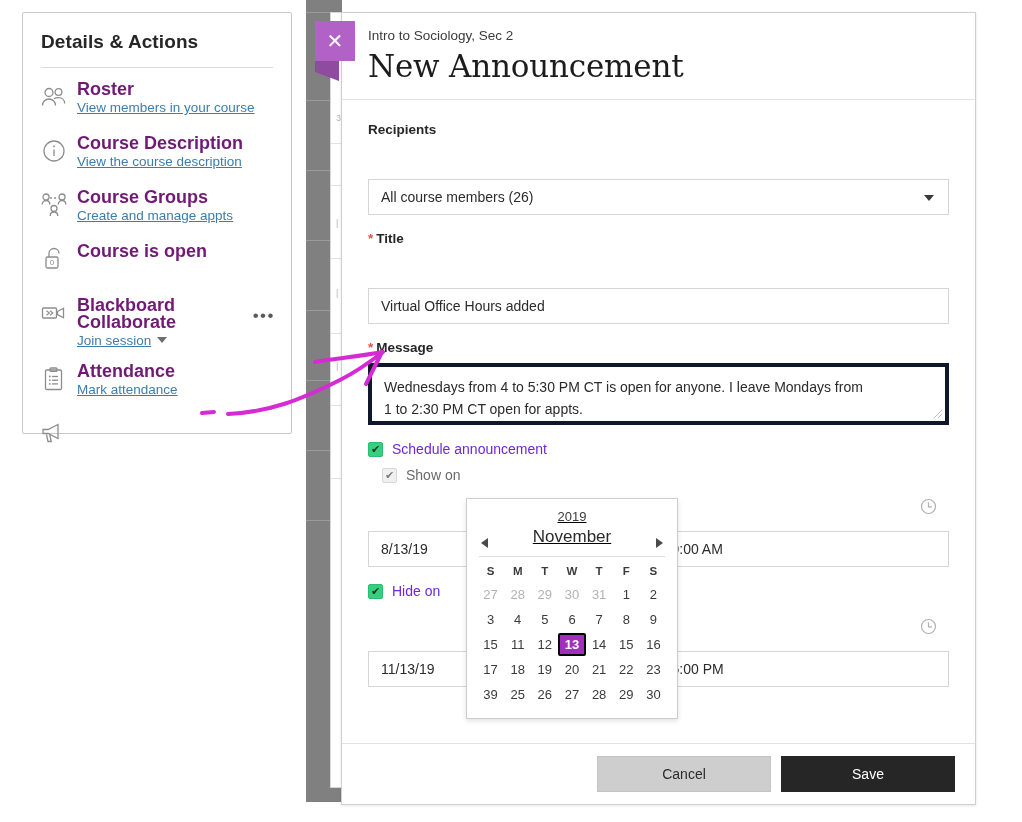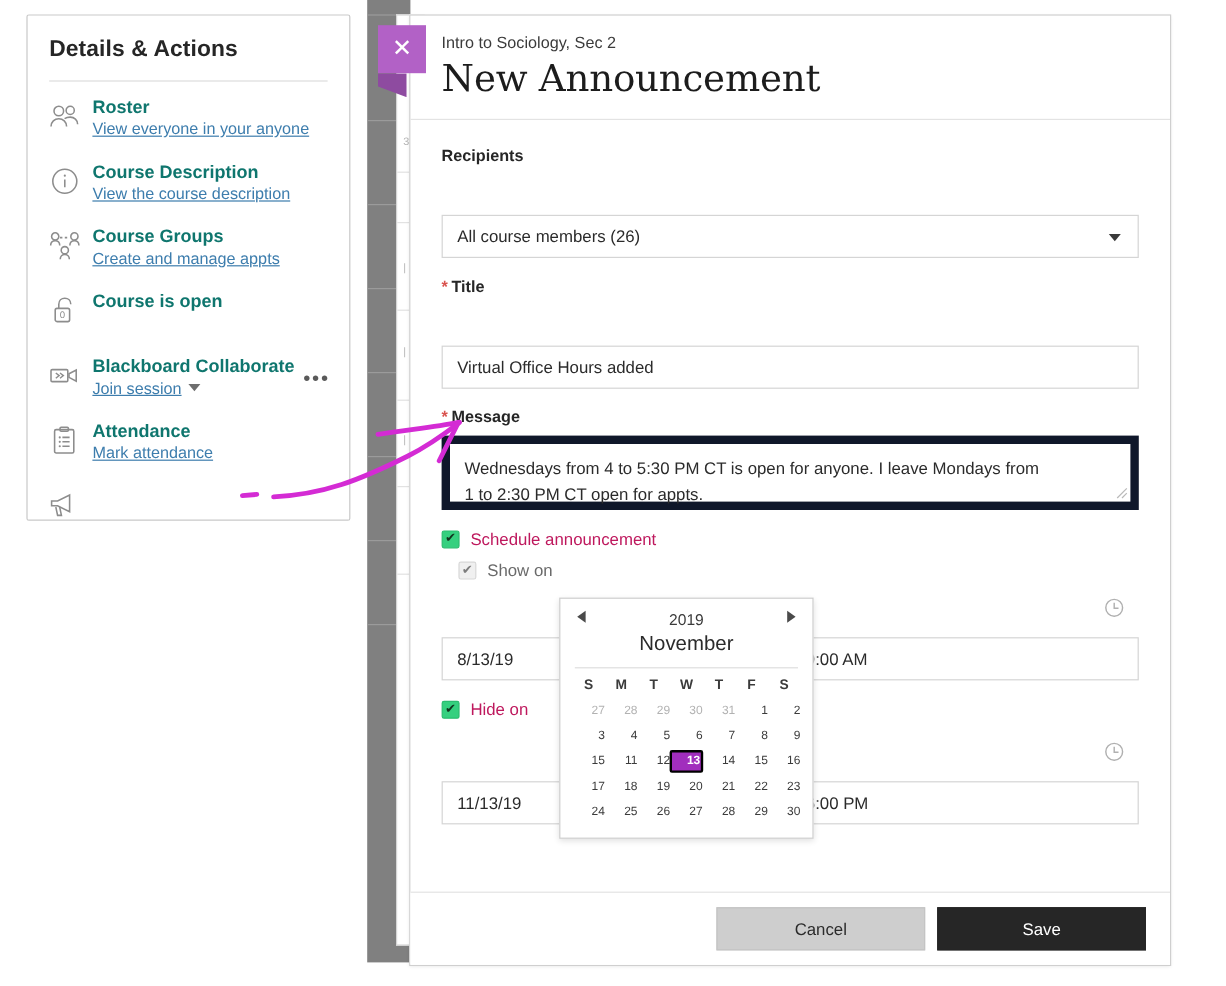--- a/index.html
+++ b/index.html
@@ -54,23 +54,23 @@
     height: 30px;
     margin-right: 8px;
     margin-top: 2px;
     display: flex;
     align-items: center;
     justify-content: center;
     color: #8d8d8d;
   }
   .detail-texts { padding-top: 1px; }
   .detail-label {
-    font-size: 15px;
+    font-size: 18px;
     font-weight: bold;
-    color: #0f766e;
+    color: #701a75;
     line-height: 17px;
   }
   .detail-link {
     font-size: 13.5px;
     color: #3d7dad;
     text-decoration: underline;
     line-height: 19px;
     display: inline-block;
     cursor: pointer;
   }
@@ -239,21 +239,21 @@
     position: absolute;
     right: 14px;
     top: 15px;
     width: 0; height: 0;
     border-left: 5px solid transparent;
     border-right: 5px solid transparent;
     border-top: 6px solid #3a3a3a;
   }
   .group { margin-bottom: 16px; }
   .textarea-box {
-    border: 7px solid #0f172a;
+    border: 4px solid #0f172a;
     height: 62px;
     padding: 9px 12px;
     font-size: 14px;
     color: #2b2b2b;
     line-height: 22px;
     box-sizing: border-box;
     position: relative;
     background: #fff;
   }
   .resize-handle {
@@ -277,21 +277,21 @@
     margin-right: 9px;
     display: flex;
     align-items: center;
     justify-content: center;
     font-size: 11px;
     line-height: 11px;
     box-sizing: border-box;
   }
   .chk.on { background: #35d07f; color: #11351f; border: 1px solid #2bbd70; }
   .chk.off { background: #f0f0f0; color: #7d7d7d; border: 1px solid #d8d8d8; }
-  .check-label { font-size: 14px; color: #be185d; }
+  .check-label { font-size: 14px; color: #6d28d9; }
   .check-label.muted { color: #6a6a6a; }
 
   .dt-row {
     display: flex;
     gap: 0;
     margin-bottom: 16px;
   }
   .dt-cell {
     flex: 1;
     position: relative;
@@ -311,23 +311,24 @@
     width: 212px;
     background: #ffffff;
     border: 1px solid #cdcdcd;
     box-shadow: 0 2px 5px rgba(0,0,0,0.12);
     padding: 8px 10px 12px 10px;
     box-sizing: border-box;
     z-index: 15;
   }
   .cal-head {
     display: flex;
-    align-items: flex-start;
+    align-items: flex-end;
     justify-content: space-between;
     padding: 2px 4px 0 4px;
+    text-decoration: underline;
   }
   .cal-arrow {
     width: 0; height: 0;
     cursor: pointer;
   }
   .cal-arrow.left {
     border-top: 5px solid transparent;
     border-bottom: 5px solid transparent;
     border-right: 7px solid #4a4a4a;
   }
@@ -346,25 +347,24 @@
     row-gap: 2px;
     text-align: center;
   }
   .cal-dow {
     font-size: 11.5px;
     font-weight: bold;
     color: #3b3b3b;
     padding: 4px 0;
   }
   .cal-day {
-    font-size: 10px;
+    font-size: 13px;
     color: #3b3b3b;
     padding: 4px 0;
     cursor: pointer;
-    text-align: right;
   }
   .cal-day.other { color: #b2b2b2; }
   .cal-day.sel {
     background: #a12ebd;
     color: #ffffff;
     border: 2px solid #000000;
     border-radius: 2px;
     padding: 2px 0;
     font-weight: bold;
   }
@@ -397,21 +397,21 @@
       <div class="detail-icon">
         <svg width="26" height="20" viewBox="0 0 26 20" fill="none" stroke="#8d8d8d" stroke-width="1.3">
           <circle cx="8" cy="5.5" r="4"></circle>
             <path d="M1.5 18.5c0-4 3-6.5 6.5-6.5s6.5 2.5 6.5 6.5"></path>
           <circle cx="17.5" cy="5" r="3.4"></circle>
             <path d="M12.8 11.8c1.3-.8 3-1.2 4.7-1.2 3.4 0 6.2 2.3 6.2 6"></path>
         </svg>
       </div>
       <div class="detail-texts">
         <div class="detail-label">Roster</div>
-        <a class="detail-link">View everyone in your anyone</a>
+        <a class="detail-link">View members in your course</a>
       </div>
     </div>
 
     <div class="detail-item">
       <div class="detail-icon">
         <svg width="24" height="24" viewBox="0 0 24 24" fill="none" stroke="#8d8d8d" stroke-width="1.3">
           <circle cx="12" cy="12" r="10"></circle>
             <line x1="12" y1="10.5" x2="12" y2="17"></line>
             <circle cx="12" cy="7.4" r="0.9" fill="#8d8d8d" stroke="none"></circle>
         </svg>
@@ -685,21 +685,21 @@
         <div class="cal-day">16</div>
 
         <div class="cal-day">17</div>
         <div class="cal-day">18</div>
         <div class="cal-day">19</div>
         <div class="cal-day">20</div>
         <div class="cal-day">21</div>
         <div class="cal-day">22</div>
         <div class="cal-day">23</div>
 
-        <div class="cal-day">24</div>
+        <div class="cal-day">39</div>
         <div class="cal-day">25</div>
         <div class="cal-day">26</div>
         <div class="cal-day">27</div>
         <div class="cal-day">28</div>
         <div class="cal-day">29</div>
         <div class="cal-day">30</div>
       </div>
     </div>
 
   </div>

